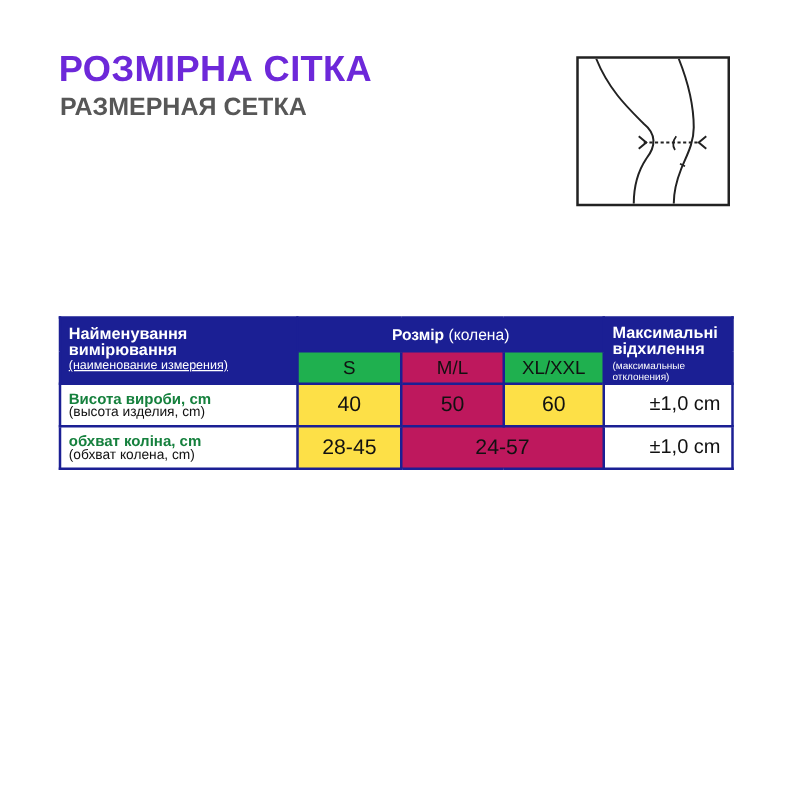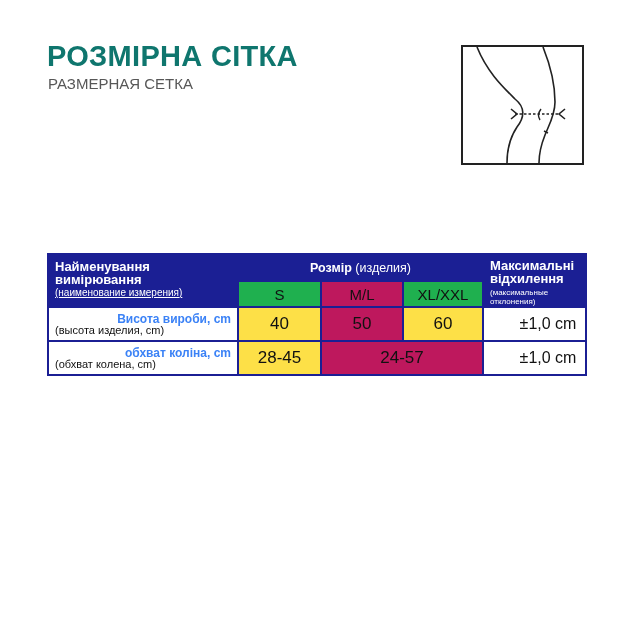--- a/index.html
+++ b/index.html
@@ -1,36 +1,36 @@
 <!DOCTYPE html>
 <html><head>
 <meta charset="utf-8">
 <style>
   html,body{margin:0;padding:0;background:#fff;}
   body{width:630px;height:630px;position:relative;overflow:hidden;font-family:"Liberation Sans",sans-serif;}
-  .title{position:absolute;left:47px;top:40px;font-size:29px;font-weight:bold;color:#0f766e;letter-spacing:0.3px;white-space:nowrap;}
-  .subtitle{position:absolute;left:48px;top:75px;font-size:15px;font-weight:normal;color:#575757;white-space:nowrap;}
+  .title{position:absolute;left:47px;top:40px;font-size:29px;font-weight:bold;color:#6d28d9;letter-spacing:0.3px;white-space:nowrap;}
+  .subtitle{position:absolute;left:48px;top:75px;font-size:20px;font-weight:bold;color:#575757;white-space:nowrap;}
   .diagram{position:absolute;left:461px;top:45px;width:123px;height:120px;border:2px solid #222;box-sizing:border-box;background:#fff;}
   table{position:absolute;left:47px;top:253px;border-collapse:collapse;width:538px;table-layout:fixed;}
   td{border:2px solid #1b1f94;padding:0;box-sizing:border-box;}
   .hdr{background:#1b1f94;color:#fff;vertical-align:top;}
   .hdr-name{padding:5px 6px 0;}
   .hdr-name .ua{font-weight:bold;font-size:13px;line-height:13px;}
   .hdr-name .ru{font-size:10px;line-height:13px;text-decoration:underline;}
   .hdr-size{text-align:center;font-size:12.5px;height:26px;vertical-align:middle;}
   .hdr-size b{font-weight:bold;}
   .hdr-max{padding:4px 6px 0;}
   .hdr-max .ua{font-weight:bold;font-size:13px;line-height:13px;}
   .hdr-max .ru{font-size:8px;line-height:9px;margin-top:3px;}
   .sz{text-align:center;font-size:15px;height:25px;color:#111;}
   .green{background:#1fb04f;}
   .white{background:#be185d;}
   .lg{background:#fde047;}
   .rowlabel{padding:3px 6px;height:34px;}
-  .rowlabel .ua{font-weight:bold;font-size:12px;line-height:12px;color:#3b82f6;text-align:right;}
+  .rowlabel .ua{font-weight:bold;font-size:12px;line-height:12px;color:#15803d;}
   .rowlabel .ru{font-size:11px;line-height:11px;color:#111;}
   .val{text-align:center;font-size:17px;color:#111;}
   .tol{text-align:center;font-size:16px;color:#111;padding-left:27px;}
 </style>
 </head>
 <body>
 
 <div class="title">РОЗМІРНА СІТКА</div>
 <div class="subtitle">РАЗМЕРНАЯ СЕТКА</div>
 
@@ -55,21 +55,21 @@
       <col style="width:103px">
   </colgroup>
   <tbody>
       <tr>
     <td class="hdr hdr-name" rowspan="2">
       <div class="ua">Найменування вимірювання</div>
       <div class="ru">(наименование измерения)</div>
     </td>
     <td class="hdr hdr-size" colspan="3">
       <b>Розмір</b>
-      <span>(изделия)</span>
+      <span>(колена)</span>
     </td>
     <td class="hdr hdr-max" rowspan="2">
       <div class="ua">Максимальні відхилення</div>
       <div class="ru">(максимальные отклонения)</div>
     </td>
   </tr>
   <tr>
     <td class="sz green">S</td>
     <td class="sz white">M/L</td>
     <td class="sz green">XL/XXL</td>

